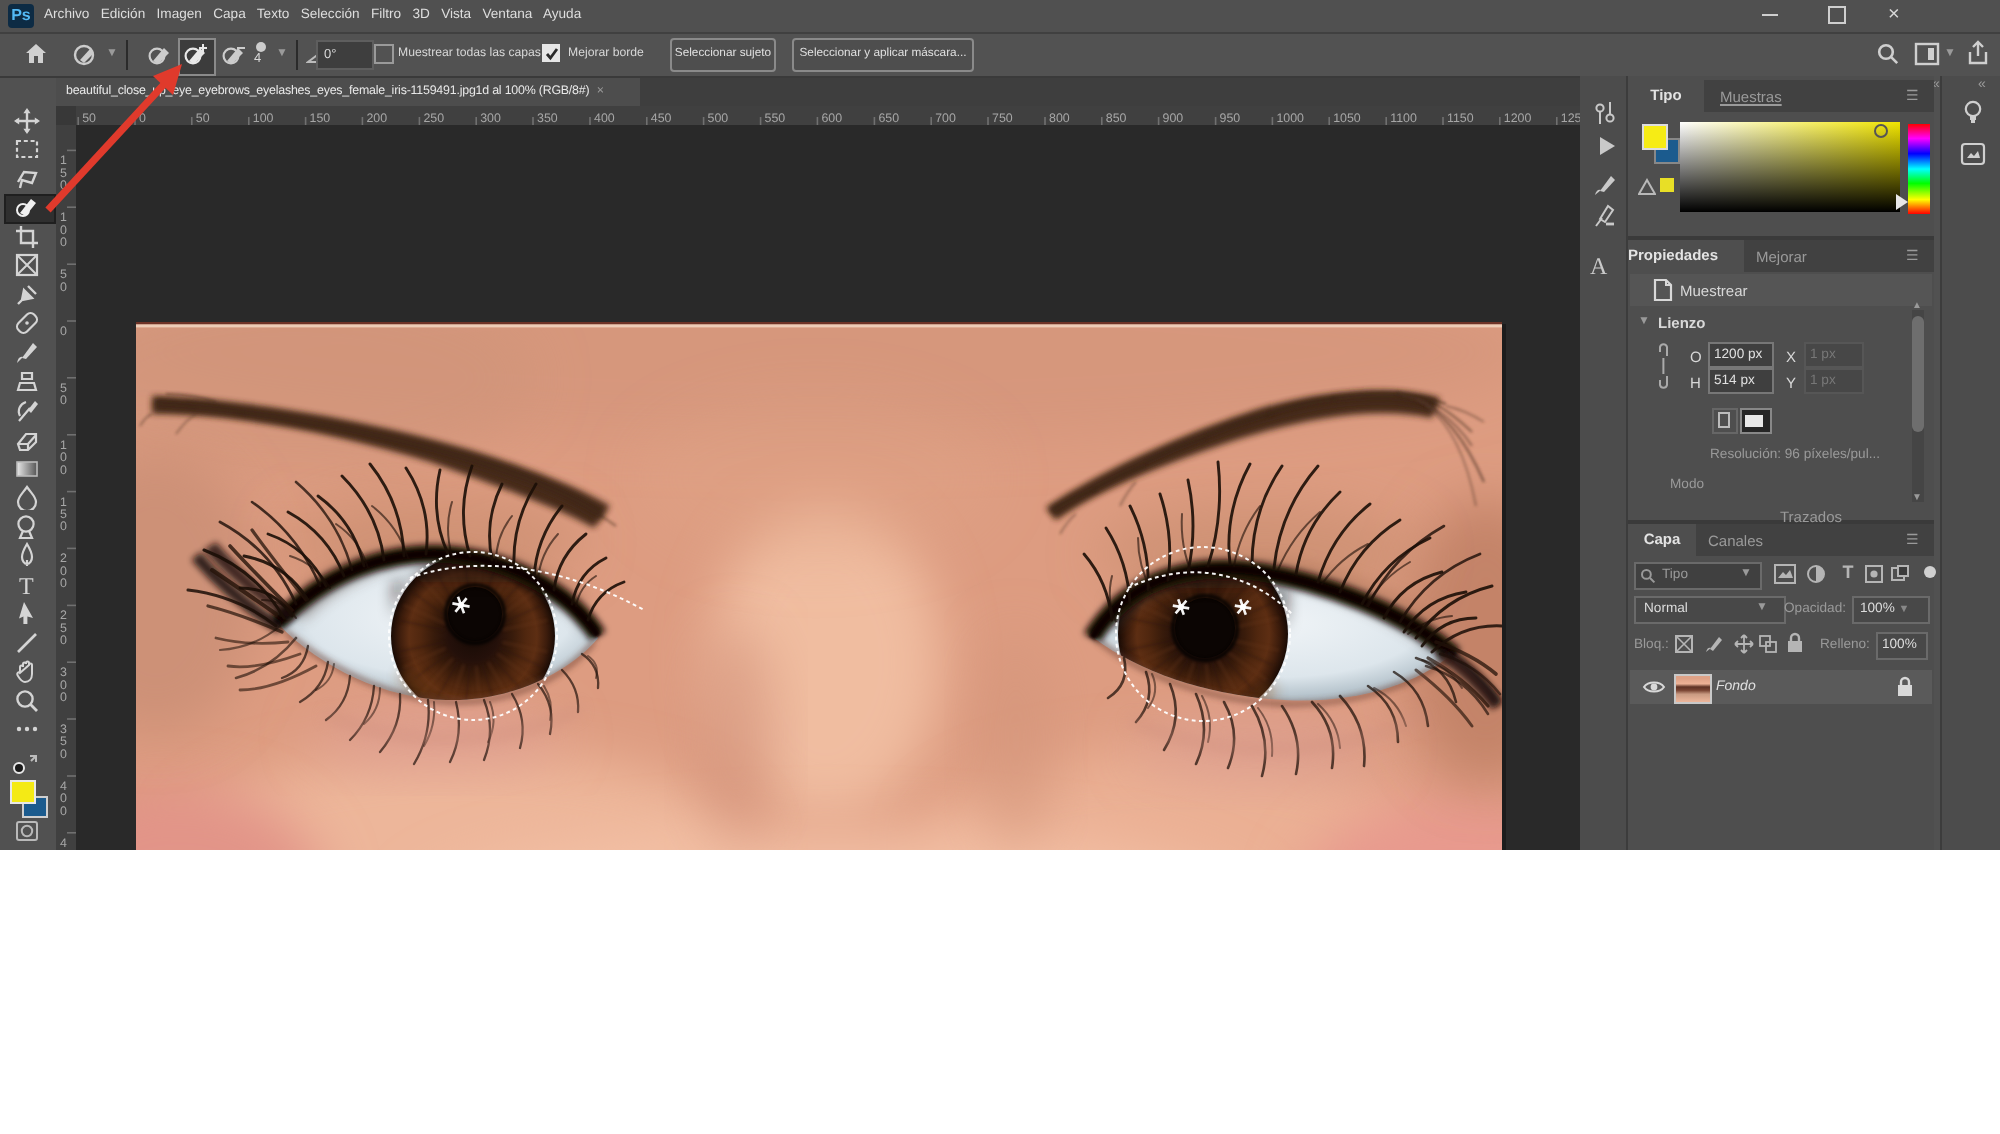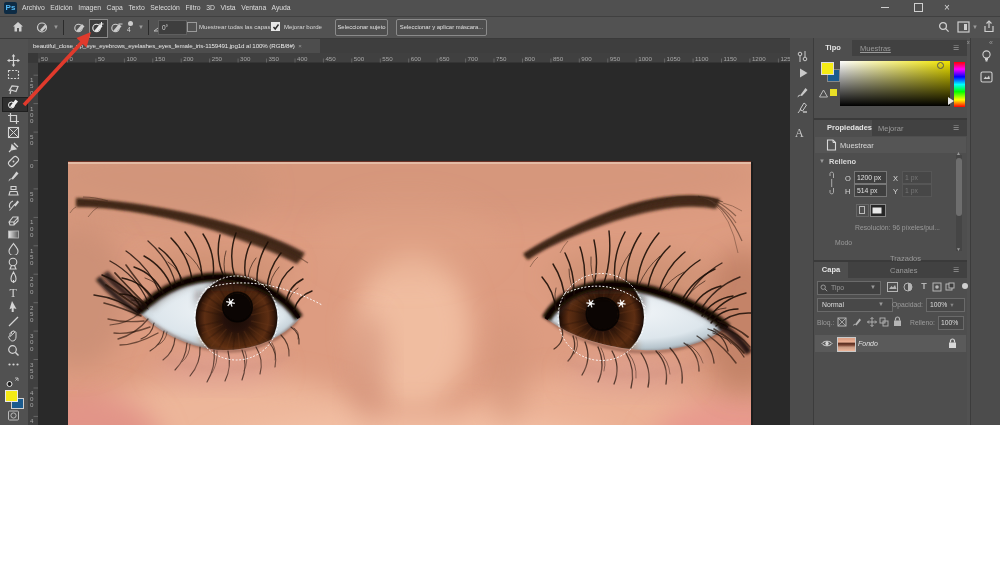--- a/index.html
+++ b/index.html
@@ -687,31 +687,31 @@
 <div class="abs" style="left:40px;top:51px;width:7px;height:7px;background:#e8df26;"></div>
 <div class="abs" style="left:50px;top:23px;width:110px;height:45px;background:linear-gradient(to right,#ffffff,#f0e400);"></div>
 <div class="abs" style="left:50px;top:23px;width:110px;height:45px;background:linear-gradient(to bottom,rgba(0,0,0,0),rgba(0,0,0,1));"></div>
 <div class="abs" style="left:147px;top:24px;width:5px;height:5px;border:1px solid #555;border-radius:50%;"></div>
 <div class="abs" style="left:163.5px;top:23.5px;width:11px;height:45px;background:linear-gradient(to bottom,#ff0000,#ff00ff 16%,#0000ff 33%,#00ffff 50%,#00ff00 66%,#ffff00 84%,#ff0000);"></div>
 <svg class="abs" style="left:158px;top:58.5px;" width="6" height="8" viewBox="0 0 6 8">
         <path d="M0 0 L6 4 L0 8 Z" fill="#e8e8e8"></path>
       </svg>
 <div class="abs" style="left:24px;top:80px;width:153px;height:2px;background:#3a3a3a;"></div>
 <div class="abs" style="left:24px;top:82px;width:153px;height:16px;background:#414141;"></div>
-<div class="abs" style="left:24px;top:82px;width:58px;height:16px;background:#4e4e4e;color:#e3e3e3;font-size:7.5px;font-weight:bold;line-height:16px;text-align:right;">Propiedades</div>
+<div class="abs" style="left:24px;top:82px;width:58px;height:16px;background:#4e4e4e;color:#e3e3e3;font-size:7.5px;font-weight:bold;line-height:16px;text-align:left;">Propiedades</div>
 <div class="abs dim" style="left:88px;top:86px;font-size:7.5px;">Mejorar</div>
 <div class="abs dim" style="left:163px;top:86px;font-size:7px;">☰</div>
 <div class="abs" style="left:25px;top:99px;width:151px;height:16px;background:#555555;"></div>
 <svg class="abs" style="left:36px;top:101px;" width="11" height="12" viewBox="0 0 11 12">
         <path d="M1.5 1 L7 1 L9.5 3.5 L9.5 11 L1.5 11 Z" fill="none" stroke="#d8d8d8" stroke-width="1.1"></path>
         <path d="M7 1 L7 3.5 L9.5 3.5" fill="none" stroke="#d8d8d8" stroke-width="1"></path>
       </svg>
 <div class="txt abs" style="left:50px;top:103px;">Muestrear</div>
 <div class="abs dim" style="left:29px;top:120px;font-size:6px;">▼</div>
-<div class="txt abs" style="left:39px;top:119px;font-weight:bold;">Relleno</div>
+<div class="txt abs" style="left:39px;top:119px;font-weight:bold;">Lienzo</div>
 <div class="txt abs" style="left:55px;top:136px;">O</div>
 <div class="abs" style="left:64px;top:133px;width:29px;height:11px;background:#3f3f3f;border:1px solid #777;color:#e0e0e0;font-size:6.8px;line-height:11px;padding-left:2px;">1200 px</div>
 <div class="txt abs" style="left:103px;top:136px;">X</div>
 <div class="abs" style="left:112px;top:133px;width:26px;height:11px;background:#474747;border:1px solid #565656;color:#777;font-size:6.8px;line-height:11px;padding-left:2px;">1 px</div>
 <div class="txt abs" style="left:55px;top:149px;">H</div>
 <div class="abs" style="left:64px;top:146px;width:29px;height:11px;background:#3f3f3f;border:1px solid #777;color:#e0e0e0;font-size:6.8px;line-height:11px;padding-left:2px;">514 px</div>
 <div class="txt abs" style="left:103px;top:149px;">Y</div>
 <div class="abs" style="left:112px;top:146px;width:26px;height:11px;background:#474747;border:1px solid #565656;color:#777;font-size:6.8px;line-height:11px;padding-left:2px;">1 px</div>
 <svg class="abs" style="left:36px;top:133px;" width="8" height="24" viewBox="0 0 8 24">
         <path d="M4 5 L4 2.5 A1.8 1.8 0 0 1 7.5 2.5 L7.5 7 M4 19 L4 21.5 A1.8 1.8 0 0 0 7.5 21.5 L7.5 17" fill="none" stroke="#aaa" stroke-width="1"></path>
@@ -727,21 +727,21 @@
       </svg>
 <div class="abs dim" style="left:65px;top:186px;font-size:6.8px;">Resolución:  96  píxeles/pul...</div>
 <div class="abs dim" style="left:45px;top:201px;font-size:6.8px;">Modo</div>
 <div class="abs" style="left:166px;top:117px;width:6px;height:96px;background:#454545;"></div>
 <div class="abs" style="left:166px;top:120px;width:6px;height:58px;background:#6e6e6e;border-radius:3px;"></div>
 <div class="abs dim" style="left:166px;top:112px;font-size:5px;">▲</div>
 <div class="abs dim" style="left:166px;top:208px;font-size:5px;">▼</div>
 <div class="abs" style="left:24px;top:222px;width:153px;height:2px;background:#3a3a3a;"></div>
 <div class="abs" style="left:24px;top:224px;width:153px;height:16px;background:#414141;"></div>
 <div class="abs" style="left:24px;top:224px;width:34px;height:16px;background:#4e4e4e;color:#e3e3e3;font-size:7.5px;font-weight:bold;line-height:16px;text-align:center;">Capa</div>
-<div class="abs dim" style="left:64px;top:228px;font-size:7.5px;margin-left:36px;">Canales</div>
+<div class="abs dim" style="left:64px;top:228px;font-size:7.5px;">Canales</div>
 <div class="abs dim" style="left:100px;top:216px;font-size:7.5px;">Trazados</div>
 <div class="abs dim" style="left:163px;top:228px;font-size:7px;">☰</div>
 <div class="abs" style="left:27px;top:243px;width:62px;height:12px;background:#404040;border:1px solid #6a6a6a;"></div>
 <svg class="abs" style="left:30px;top:246px;" width="8" height="8" viewBox="0 0 8 8">
         <circle cx="3.2" cy="3.2" r="2.2" fill="none" stroke="#999" stroke-width="1"></circle>
         <line x1="5" y1="5" x2="7.2" y2="7.2" stroke="#999" stroke-width="1"></line>
       </svg>
 <div class="abs dim" style="left:41px;top:246px;font-size:6.8px;">Tipo</div>
 <div class="abs dim" style="left:80px;top:246px;font-size:6px;">▼</div>
 <svg class="abs" style="left:97px;top:244px;" width="11" height="10" viewBox="0 0 11 10">

